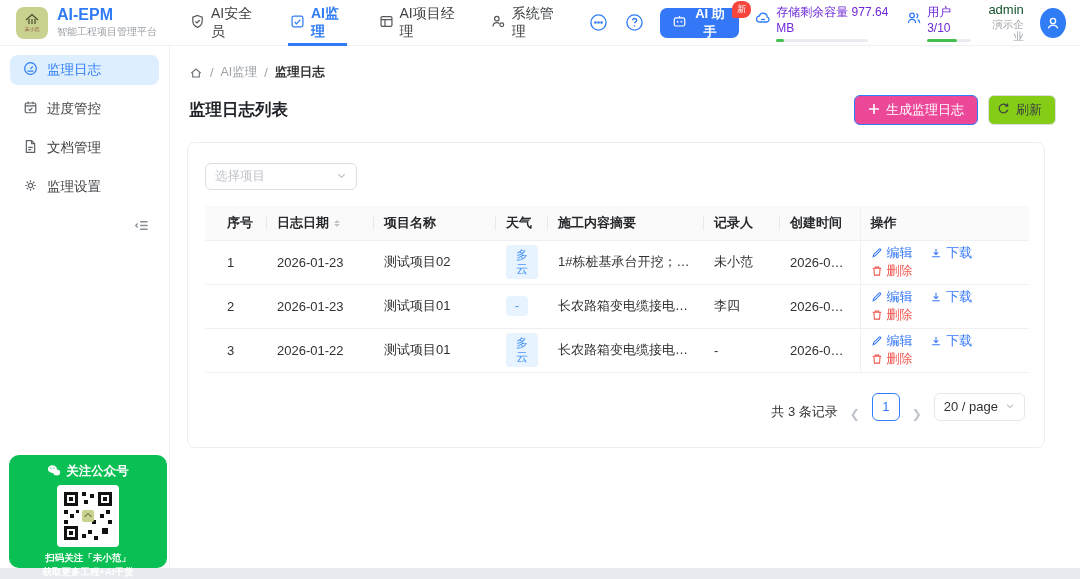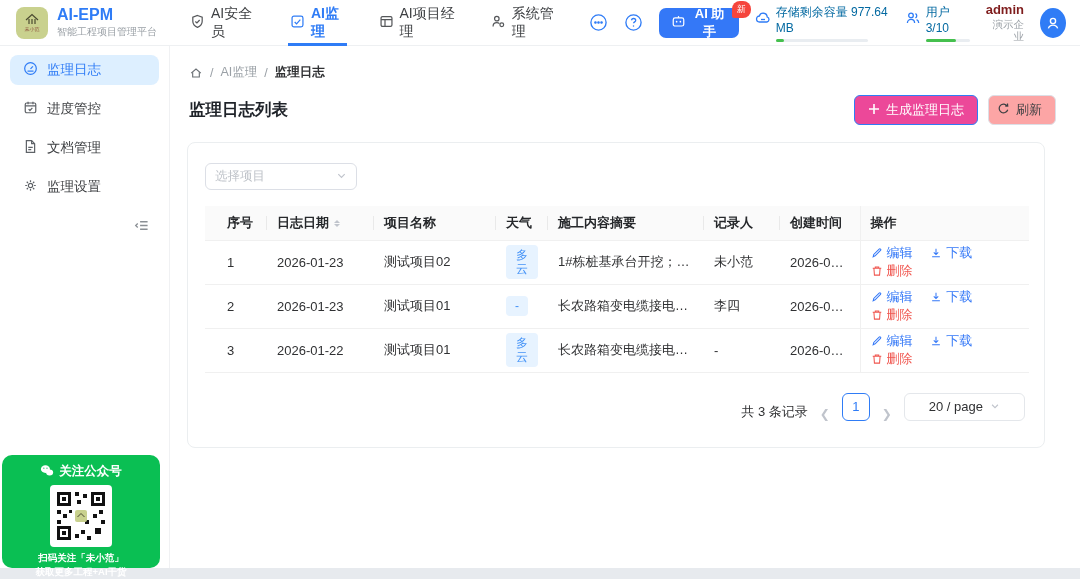--- a/index.html
+++ b/index.html
@@ -26,62 +26,62 @@
   .nav-item.active svg { color:#2f7cf6; }
 
   .topbar-right { margin-left:auto; display:flex; align-items:center; gap:16px; }
   .icon-btn { width:22px; height:22px; display:flex; align-items:center; justify-content:center; color:#2f7cf6; cursor:pointer; }
   .ai-btn { position:relative; background:#3478f7; color:#fff; border:none; border-radius:7px; height:30px;
             padding:0 12px; font-size:13px; font-weight:600; display:flex; align-items:center; gap:6px; cursor:pointer;
             font-family:inherit; }
   .ai-btn .badge-new { position:absolute; top:-7px; right:-12px; background:#f5453d; color:#fff; font-size:9px;
             padding:2px 5px; border-radius:8px 8px 8px 2px; font-weight:400; }
   .meter { display:flex; flex-direction:column; gap:4px; }
-  .meter .row { display:flex; align-items:center; gap:5px; font-size:12px; color:#0369a1; }
+  .meter .row { display:flex; align-items:center; gap:5px; font-size:12px; color:#6d28d9; }
   .meter .row svg { color:#2f7cf6; }
   .track { height:3px; background:#e9edf1; border-radius:2px; margin-left:21px; }
   .track .fill { height:3px; background:#45c04e; border-radius:2px; }
   .t-storage { width:92px; } .t-storage .fill { width:8px; }
   .t-users { width:44px; } .t-users .fill { width:30px; }
   .who { text-align:right; line-height:1.2; }
-  .who .uname { font-weight:bold; font-size:13px; color:#7f1d1d; }
+  .who .uname { font-weight:normal; font-size:13px; color:#14532d; }
   .who .org { font-size:10.5px; color:#9aa0a6; }
   .avatar { width:30px; height:30px; border-radius:50%; background:#2f7cf6; display:flex; align-items:center; justify-content:center; cursor:pointer; }
 
   
   .sidebar { position:absolute; top:46px; left:0; width:170px; bottom:0; background:#fff; border-right:1px solid #f0f1f3; }
   .side-item { height:30px; margin:9px 10px 0 10px; border-radius:8px; display:flex; align-items:center; gap:9px;
                padding:0 13px; font-size:13.5px; color:#3d3f42; cursor:pointer; }
   .side-item svg { color:#5f6368; flex:0 0 auto; }
   .side-item.active { background:#ddefff; color:#2f7cf6; }
   .side-item.active svg { color:#2f7cf6; }
   .fold-row { display:flex; justify-content:flex-end; padding:16px 20px 0 0; color:#8a8f94; }
   .fold-row svg { cursor:pointer; }
 
   
-  .qr-panel { position:absolute; left:2px; bottom:0; width:158px; height:113px; background:#0abf53;
+  .qr-panel { position:absolute; left:9px; bottom:0; width:158px; height:113px; background:#0abf53;
               border-radius:10px; color:#fff; text-align:center; padding-top:8px; }
   .qr-title { font-size:12.5px; font-weight:bold; display:flex; align-items:center; justify-content:center; gap:5px; }
   .qr-box { width:62px; height:62px; background:#fff; border-radius:4px; margin:5px auto 4px auto; display:flex;
             align-items:center; justify-content:center; }
   .qr-cap { font-size:9.5px; font-weight:bold; line-height:1.45; }
 
   
   .main { position:absolute; left:171px; top:46px; right:0; bottom:0; background:#fff; overflow:hidden; }
   .breadcrumb { display:flex; align-items:center; gap:7px; padding:18px 0 0 18px; font-size:12.5px; color:#9aa0a6; }
   .breadcrumb .home { color:#6b7075; display:flex; cursor:pointer; }
   .breadcrumb .crumb { cursor:pointer; }
   .breadcrumb .crumb.current { color:#303133; font-weight:600; cursor:default; }
   .title-row { display:flex; align-items:center; padding:14px 24px 0 18px; }
   .page-title { font-size:16.5px; font-weight:bold; color:#1f2329; }
   .title-actions { margin-left:auto; display:flex; gap:10px; }
   .btn { height:30px; border-radius:6px; font-size:13px; display:flex; align-items:center; gap:6px; padding:0 13px;
          cursor:pointer; font-family:inherit; }
   .btn-primary { background:#ec4899; border:1px solid #2f7cf6; color:#fff; }
-  .btn-plain { background:#fca5a5; border:1px solid #dcdfe6; color:#3d3f42;padding-left:8px; }
+  .btn-plain { background:#84cc16; border:1px solid #dcdfe6; color:#3d3f42;padding-left:8px; }
 
   .card { margin:17px 36px 0 16px; width:858px; border:1px solid #ebeef0; border-radius:8px; background:#fff;
           padding:20px 17px 26px 17px; }
   .select { width:152px; height:27px; border:1px solid #dcdfe6; border-radius:6px; display:flex; align-items:center;
             padding:0 9px; font-size:12.5px; color:#bfc3c9; cursor:pointer; margin-bottom:16px; justify-content:space-between; }
   .select .chev { color:#c0c4cc; }
 
   table { border-collapse:collapse; table-layout:fixed; width:824px; font-size:13px; color:#303133; }
   th { background:#fafafa; height:34px; text-align:left; font-weight:bold; font-size:13px; color:#26282b;
        padding:0 10px; position:relative; }
@@ -100,21 +100,21 @@
                    font-size:12px; padding:3px 7px; text-align:center; line-height:1.2; }
   .act { display:inline-flex; align-items:center; gap:4px; font-size:13px; cursor:pointer; text-decoration:none; margin-right:14px; }
   .act:last-child { margin-right:0; }
   .act.blue { color:#3478f7; } .act.red { color:#f0564f; }
 
   .pager { display:flex; align-items:flex-end; justify-content:flex-end; gap:12px; margin-top:20px; font-size:13px; color:#303133; padding-right:2px; }
   .pg-arrow { color:#c0c4cc; font-size:12px; cursor:pointer; width:10px; text-align:center; }
   .pg-num { width:28px; height:28px; border:1px solid #2f7cf6; color:#2f7cf6; border-radius:6px; display:flex;
             align-items:center; justify-content:center; font-size:13px; cursor:pointer; background:#fff; }
   .pg-size { height:28px; border:1px solid #e4e7eb; border-radius:6px; display:flex; align-items:center; gap:7px;
-             padding:0 24px; color:#303133; cursor:pointer; font-size:13px; }
+             padding:0 9px; color:#303133; cursor:pointer; font-size:13px; }
   .pg-size .chev { color:#c0c4cc; }
 
   .watermark { position:absolute; right:4px; bottom:0; width:84px; height:43px; border:4px solid #f4b6b2;
                color:#f4b6b2; display:flex; align-items:center; justify-content:center; font-weight:bold;
                font-size:25px; letter-spacing:4px; font-family:"DejaVu Serif",serif; background:rgba(255,255,255,.5); }
 </style>
 </head>
 <body>
 
 <div class="app">

